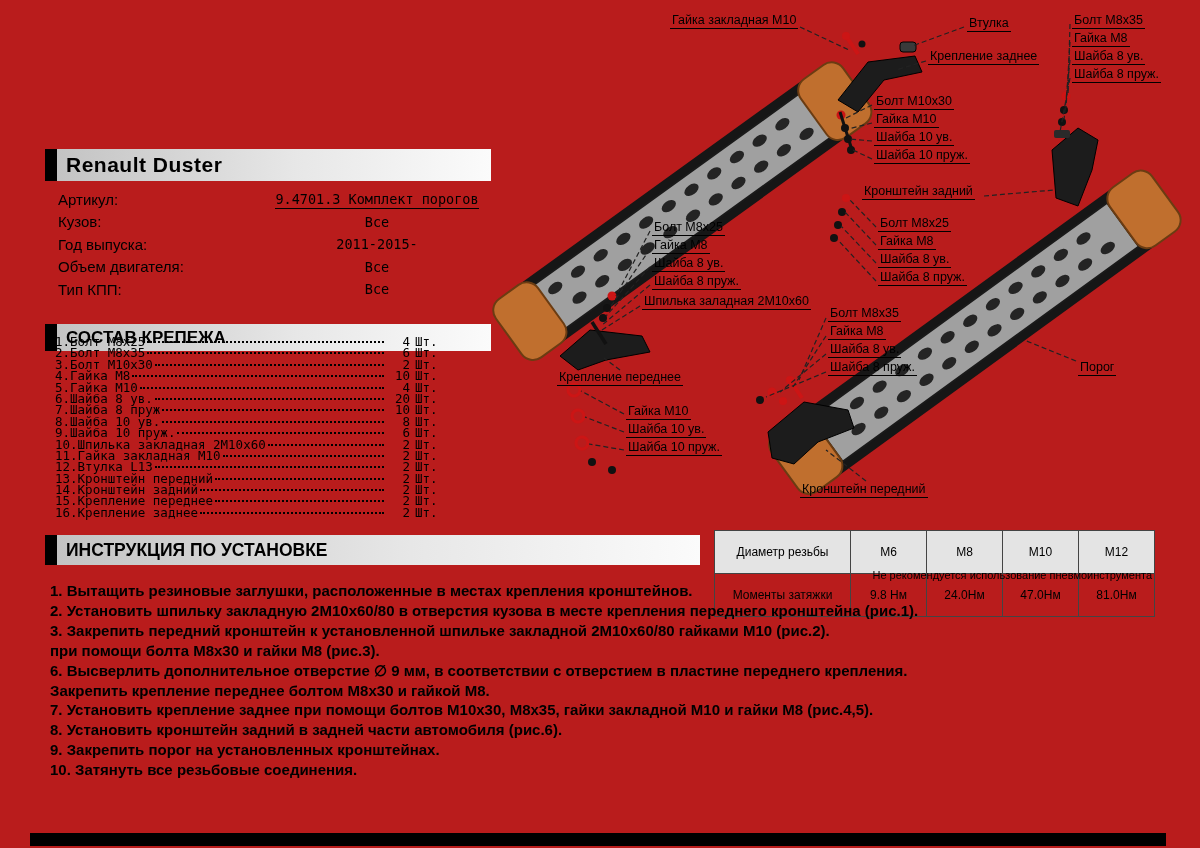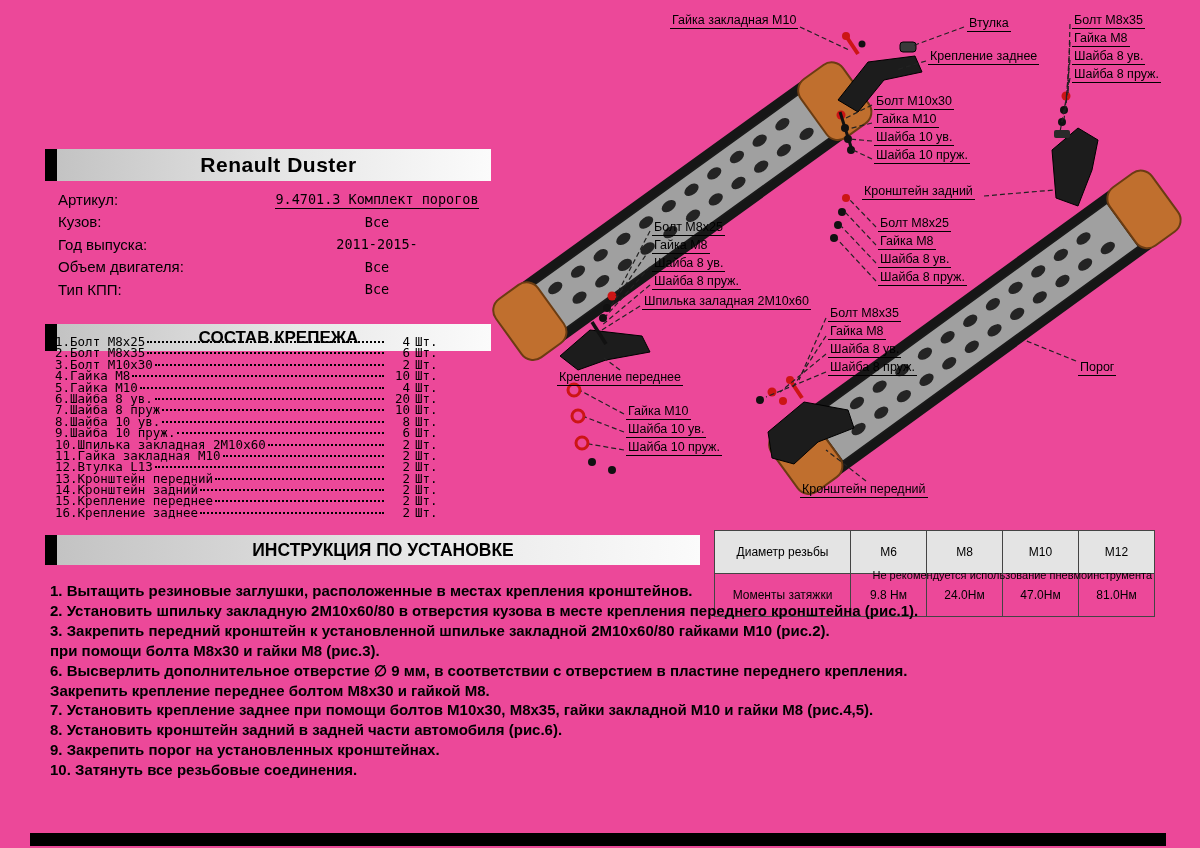--- a/index.html
+++ b/index.html
@@ -1,23 +1,23 @@
 <!DOCTYPE html>
 <html><head>
 <meta charset="utf-8">
 <style>
   * { margin:0; padding:0; box-sizing:border-box; }
   html,body { width:1200px; height:848px; background:#fff; }
   body { font-family:"Liberation Sans",sans-serif; color:#000; position:relative; overflow:hidden; }
-  .page { position:absolute; inset:0; background:#ec4899; }
+  .page { position:absolute; inset:0; background:#b91c1c; }
 
   
   .bar { position:absolute; border-left:12px solid #000;
          background:linear-gradient(90deg,#c3c3c3 0%,#e7e7e7 55%,#fbfbfb 100%);
-         display:flex; align-items:center; padding-left:9px; font-weight:bold;justify-content:center; }
+         display:flex; align-items:center; padding-left:9px; font-weight:bold; }
   .title-bar   { left:45px; top:149px; width:446px; height:32px; font-size:21px; letter-spacing:.5px; }
   .section-bar { left:45px; top:324px; width:446px; height:27px; font-size:17px; }
   .instr-bar   { left:45px; top:535px; width:655px; height:30px; font-size:17.5px; }
 
   
   .attrs { position:absolute; left:58px; top:188px; width:432px; font-size:15px; }
   .attr-row { display:flex; height:22.5px; align-items:center;gap:36px; }
   .attr-label { width:170px; }
   .attr-value { flex:1; text-align:center; font-family:"DejaVu Sans Mono",monospace; font-size:13.5px; }
   .attr-value .u { border-bottom:1px solid #000; padding-bottom:1px; }

